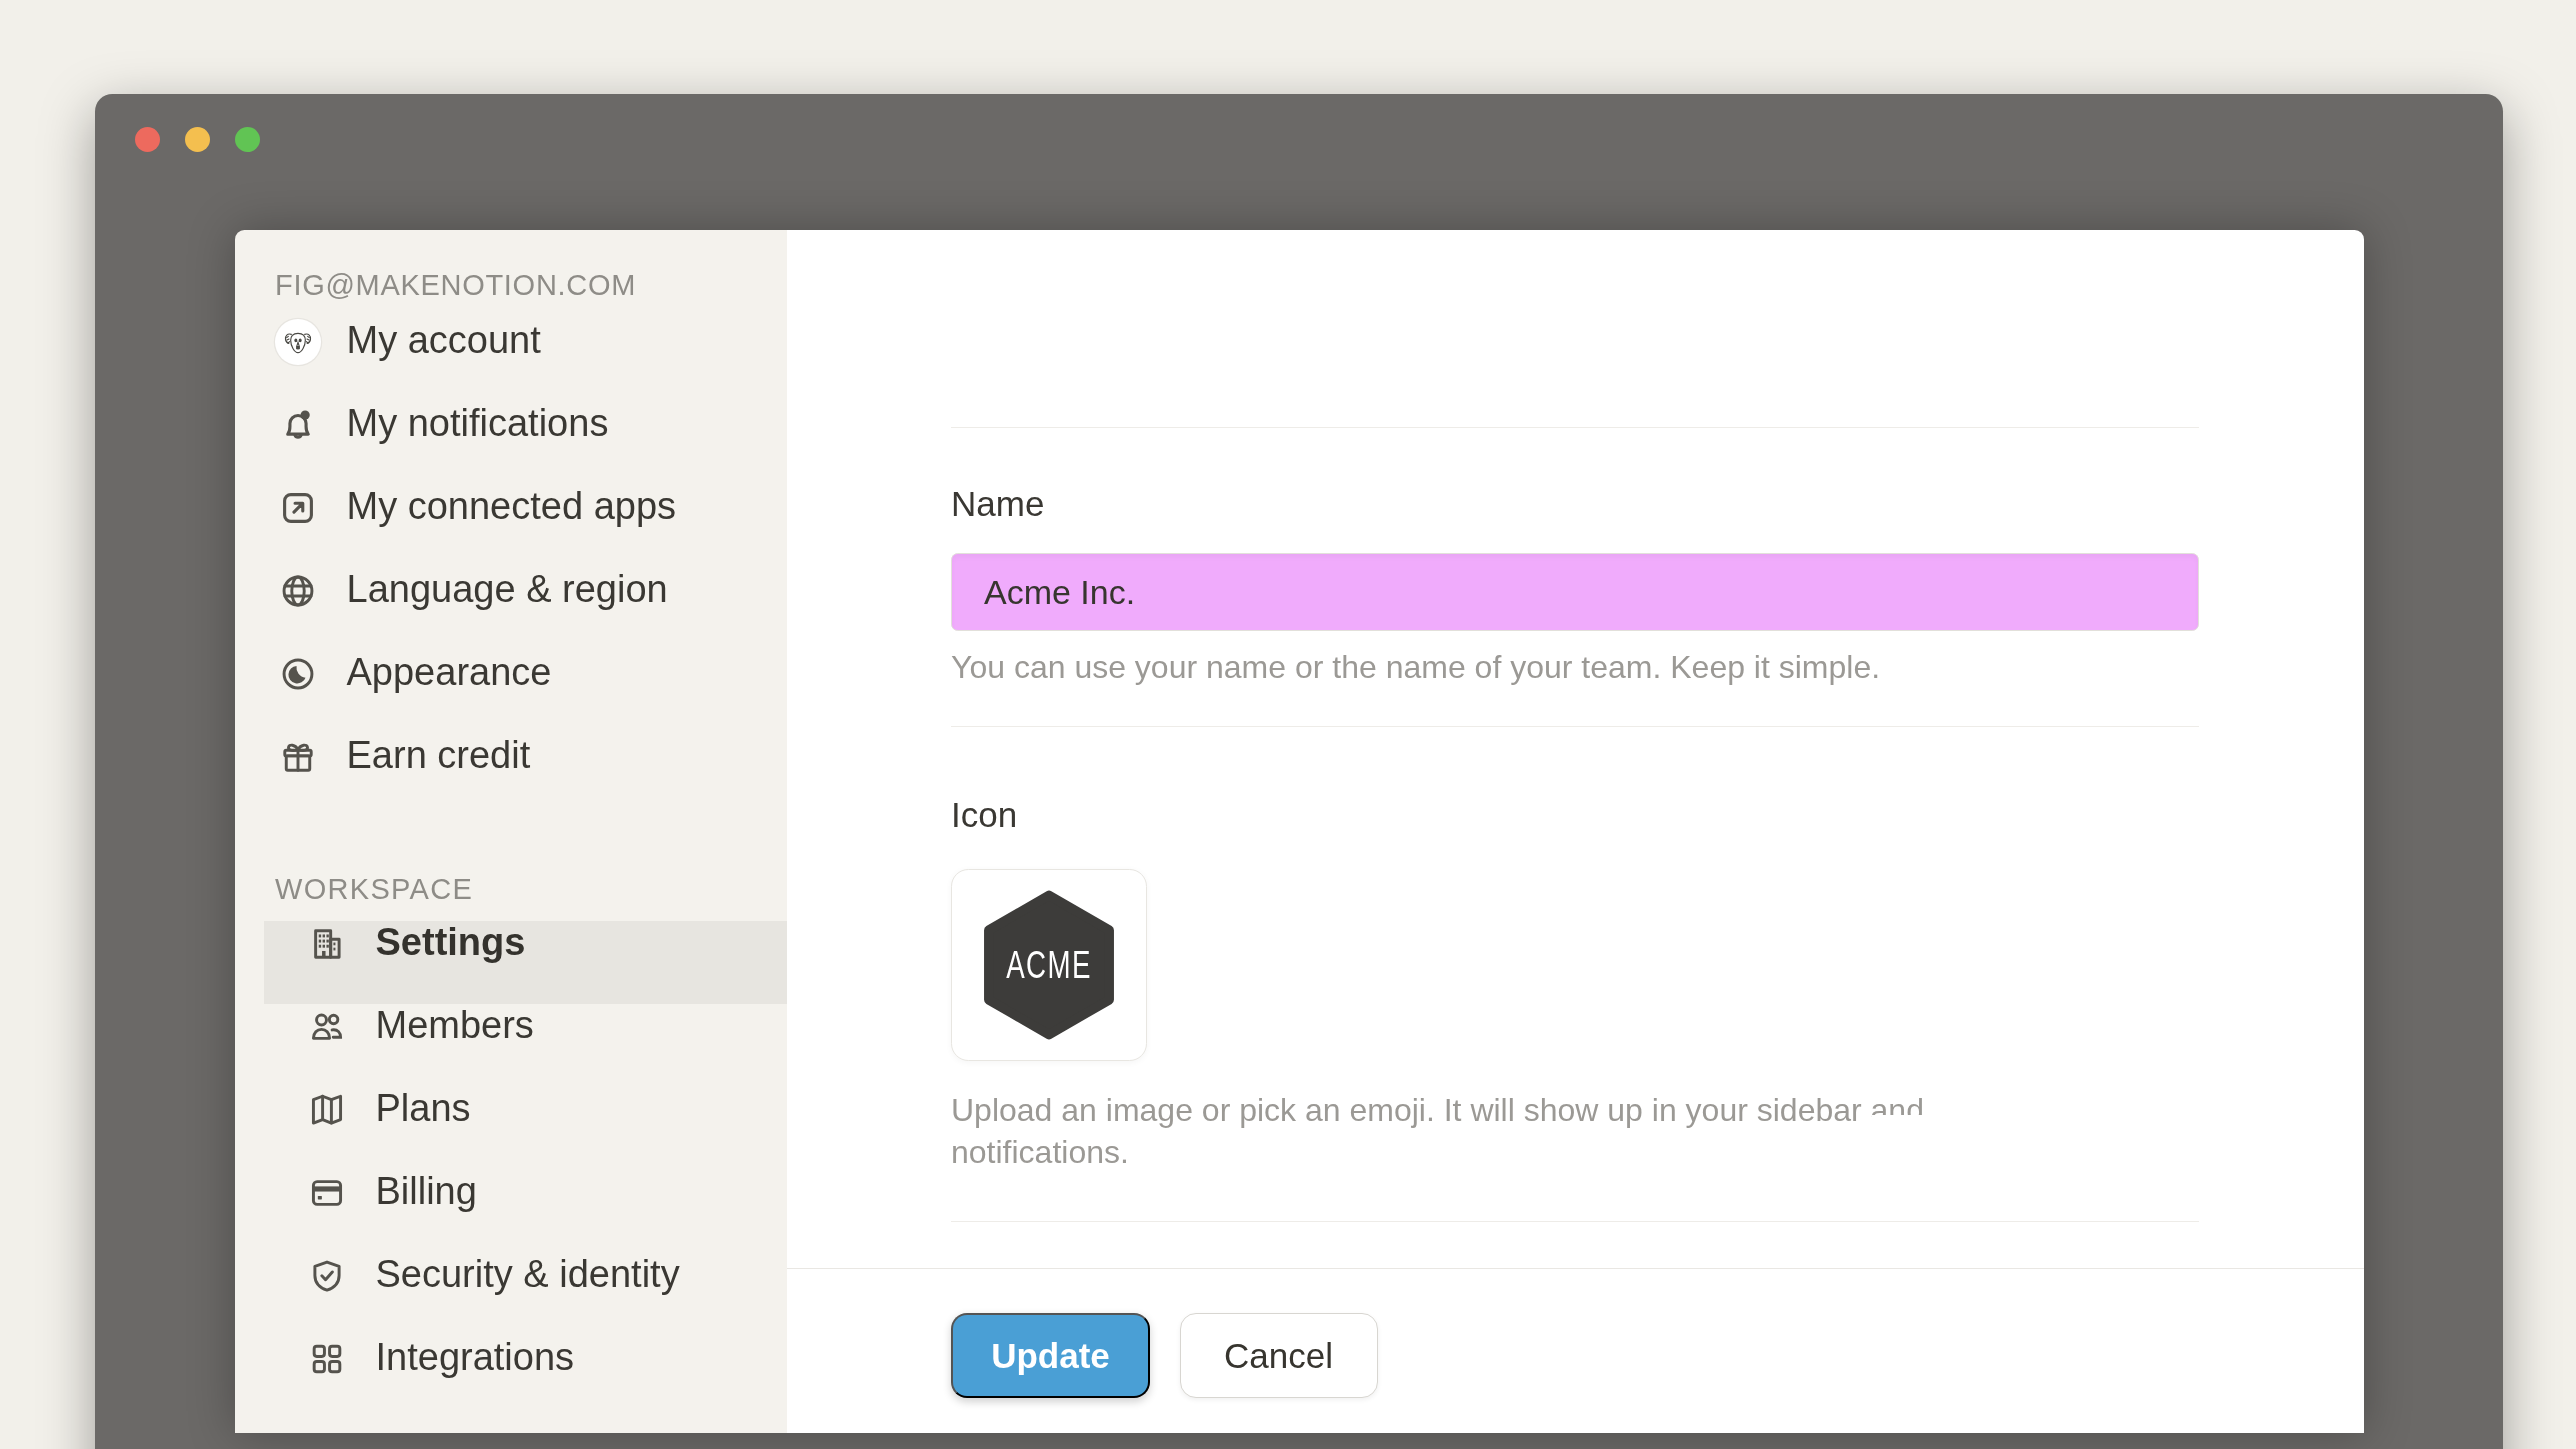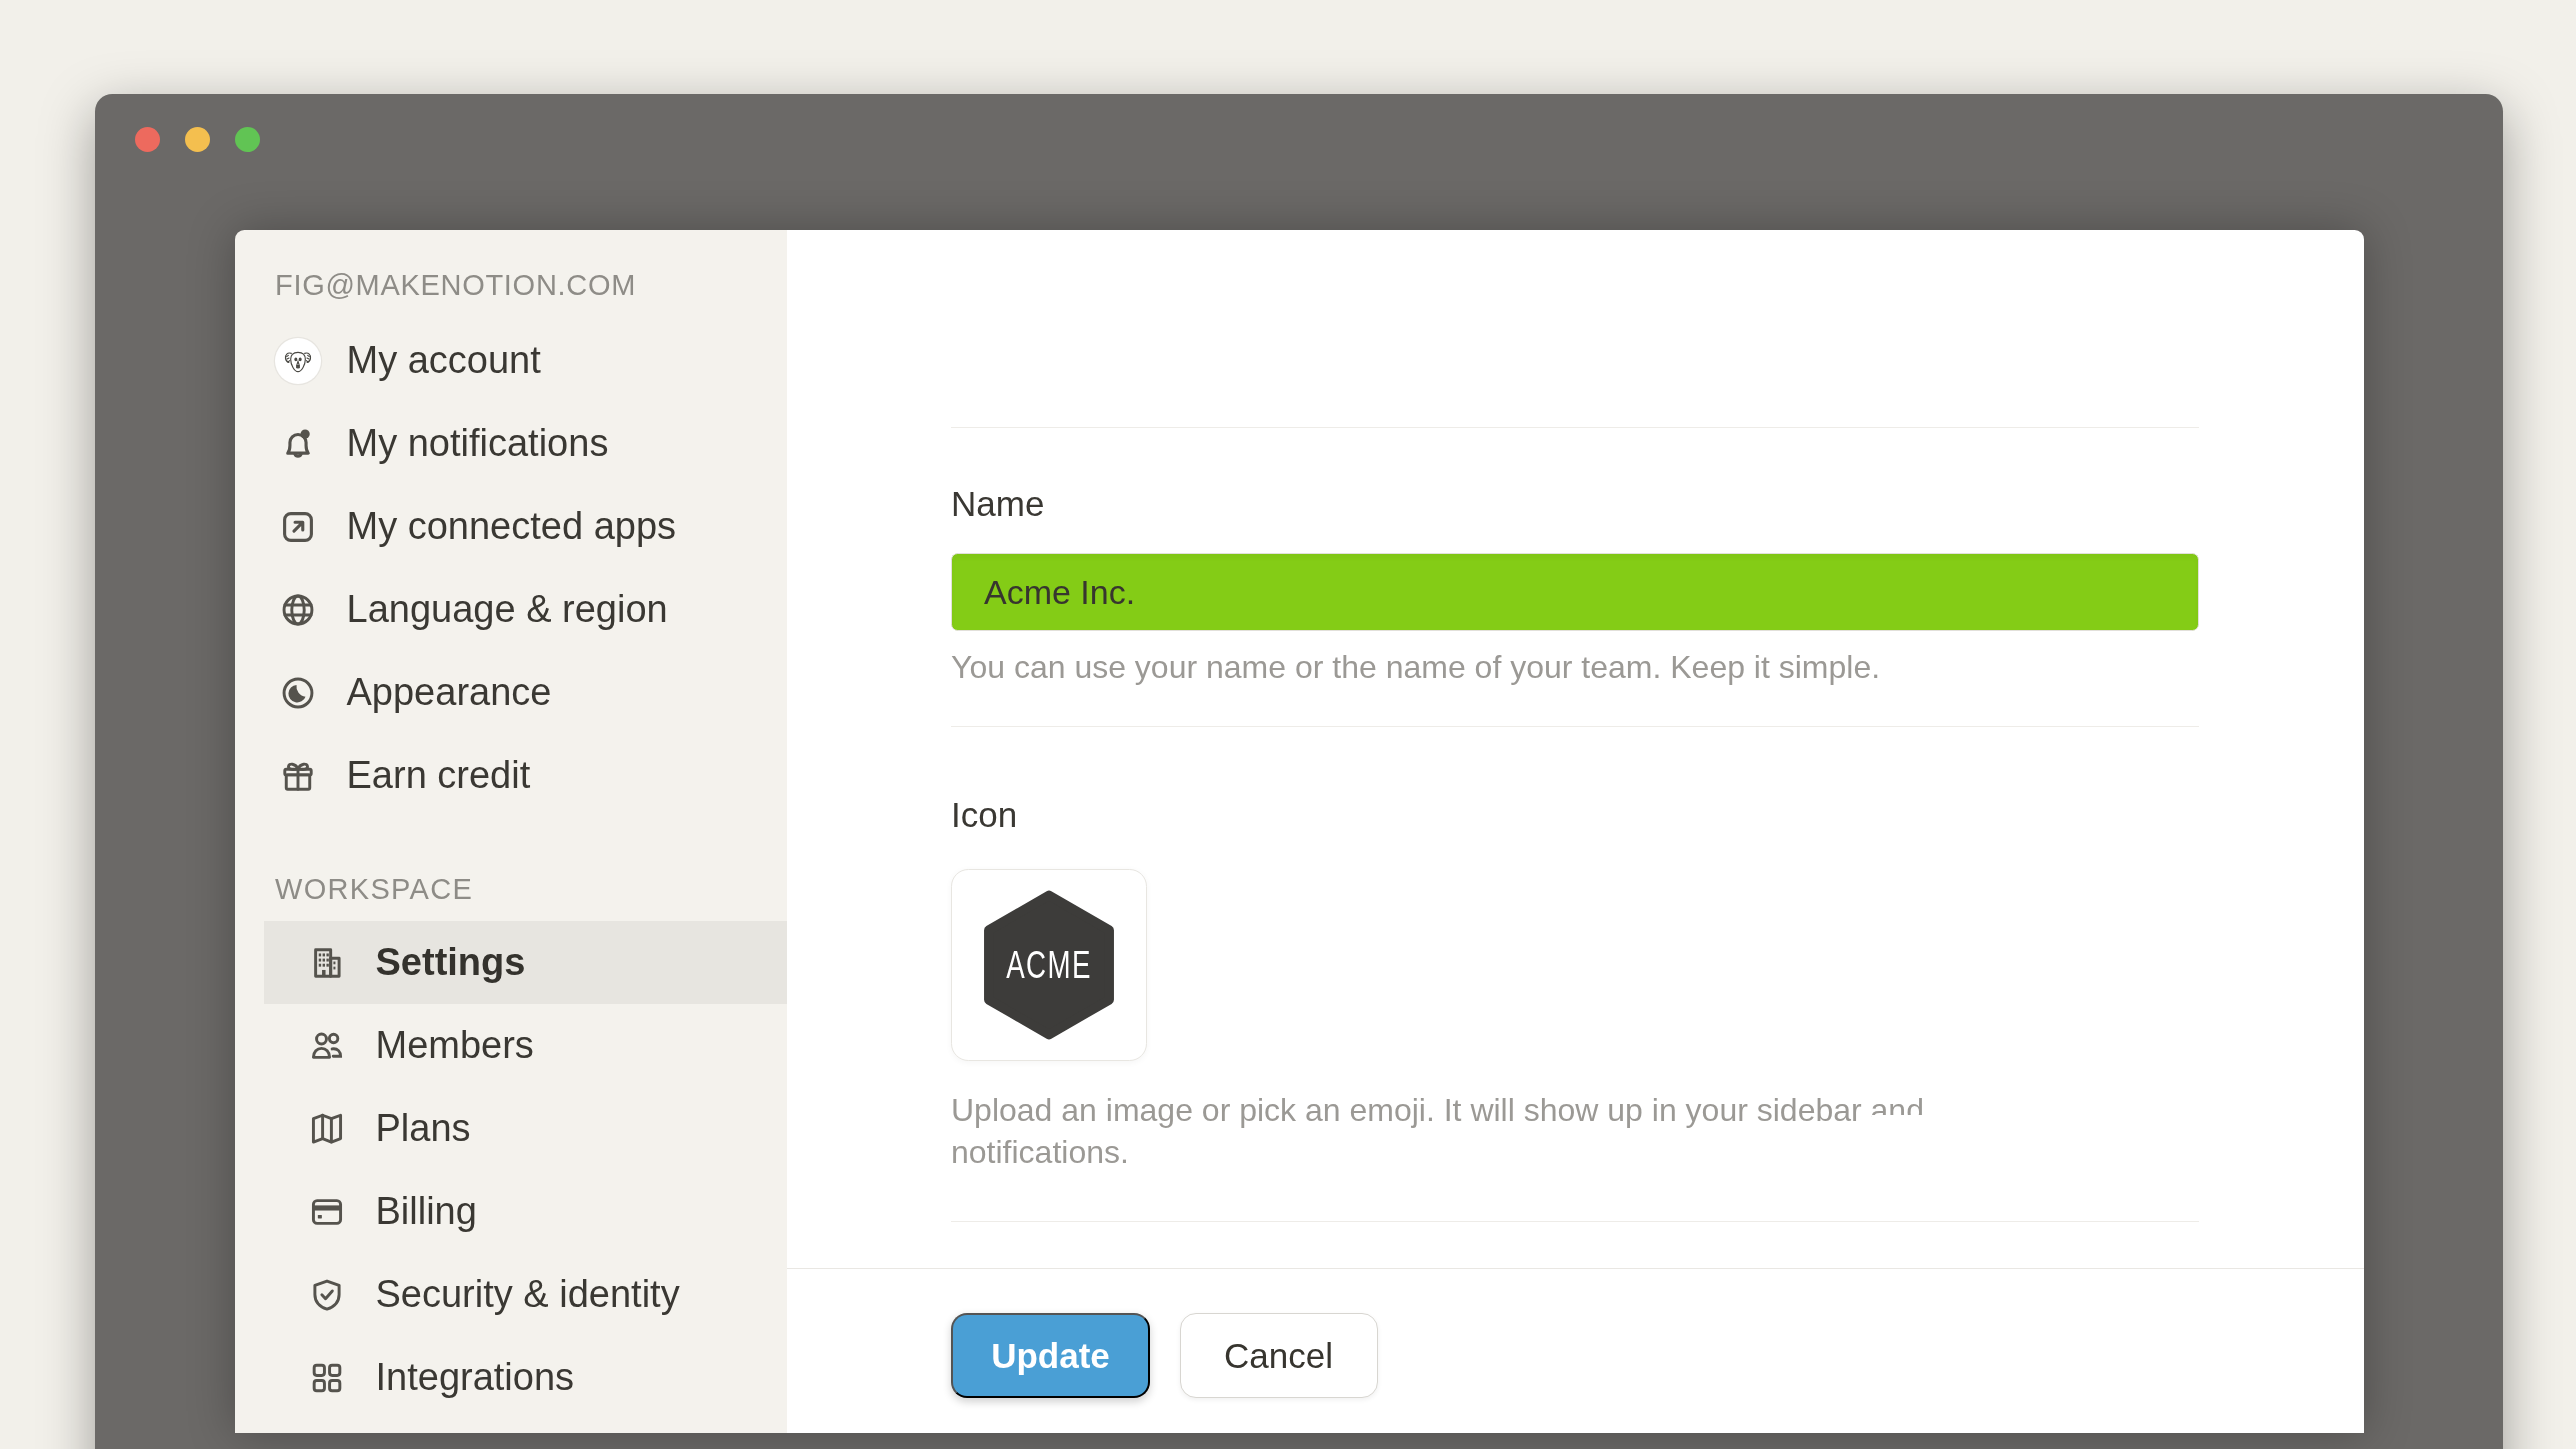--- a/index.html
+++ b/index.html
@@ -19,41 +19,41 @@
   
   .modal{position:absolute;left:140px;top:136px;width:2129px;height:1203px;
     display:flex;border-radius:9.4px 9.4px 0 0;overflow:hidden;
     box-shadow:0 0 47px rgba(0,0,0,.28);}
 
   
   .sidebar{flex:none;width:552px;background:#f4f2ed;position:relative;}
   .email{margin:39px 0 0 40px;font-size:29px;line-height:32px;letter-spacing:0.7px;
     color:#8e8c87;font-weight:500;}
   .navlist{margin-top:18px;}
-  .item{height:83px;display:flex;align-items:center;padding-left:40px;gap:25.5px;
+  .item{height:83px;display:flex;padding-left:40px;gap:25.5px;
     font-size:38px;color:#3a3833;cursor:pointer;}
   .item.active{background:#e7e5e0;font-weight:600;color:#34322d;}
   .icon{width:46px;height:46px;flex:none;display:flex;align-items:center;justify-content:center;color:#55534d;}
   .icon svg{width:44px;height:44px;}
   .avatar{width:46px;height:46px;border-radius:50%;background:#fff;box-shadow:0 0 0 1.3px rgba(0,0,0,.05);
     display:flex;align-items:center;justify-content:center;overflow:hidden;}
   .avatar svg{width:40px;height:40px;}
   .ws-heading{margin:57px 0 16px 40px;font-size:29px;line-height:31px;letter-spacing:1.3px;
     color:#8e8c87;font-weight:500;}
 
   
   .main{flex:1;background:#fff;position:relative;}
   .main .abs{position:absolute;left:164px;}
   .page-title{top:105px;font-size:48px;line-height:58px;font-weight:700;color:#33322e;}
   .divider{position:absolute;left:164px;width:1248px;height:1.3px;background:#eeece8;}
   .d1{top:197px;} .d2{top:496px;} .d3{top:991px;}
   .field-label{font-size:35px;line-height:38px;color:#3a3833;}
   .name-label{top:255px;} .icon-label{top:566px;}
   .name-input{top:323px;width:1248px;height:78px;box-sizing:border-box;
-    background:#84cc16;border:1.3px solid #e2e0da;border-radius:6.7px;
+    background:#f0abfc;border:1.3px solid #e2e0da;border-radius:6.7px;
     box-shadow:inset 0 3.4px 5.4px rgba(0,0,0,.03);
     padding:0 0 0 32px;font-family:"Liberation Sans",sans-serif;
     font-size:34px;color:#37352f;outline:none;}
   .helper{font-size:32px;line-height:42px;color:#9b9995;}
   .helper1{top:416px;width:1181px;}
   .helper2{top:859px;width:1100px;}
   .icon-card{top:639px;width:196px;height:192px;box-sizing:border-box;background:#fff;
     border:1.3px solid #e8e6e1;border-radius:17.4px;display:flex;align-items:center;
     justify-content:center;cursor:pointer;box-shadow:0 1.3px 6.7px rgba(0,0,0,.04);}
   .artifact{position:absolute;left:1085px;top:885px;width:121px;height:23px;background:#fff;}

